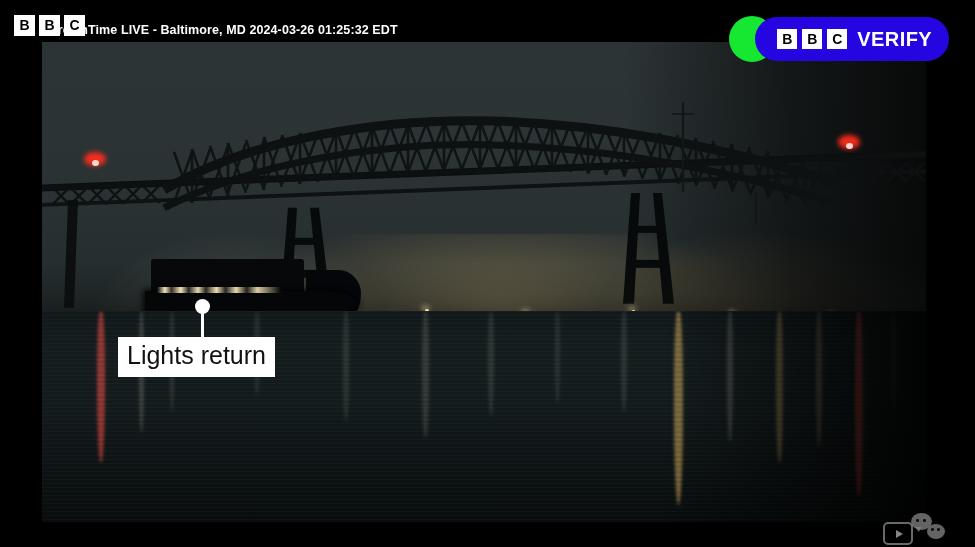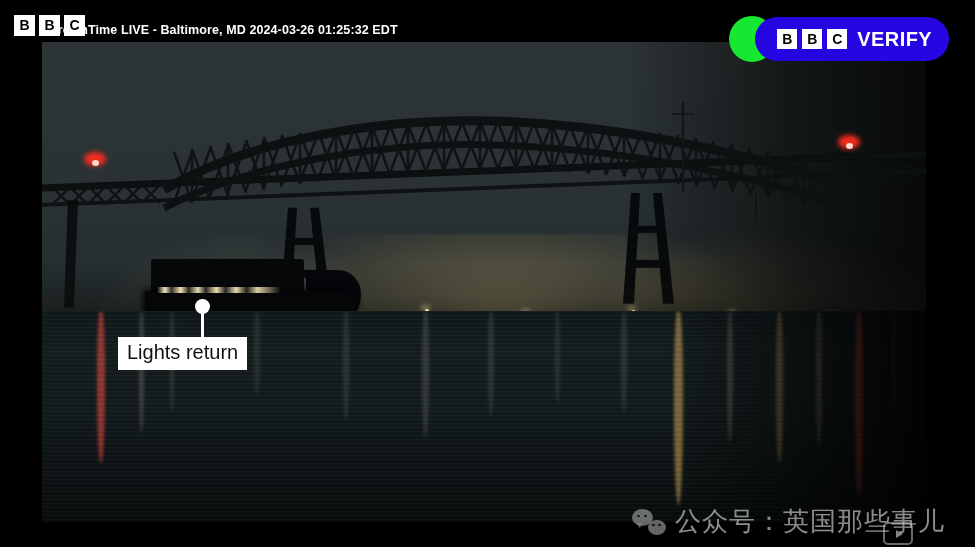--- a/index.html
+++ b/index.html
@@ -164,21 +164,21 @@
   .annotation{position:absolute;left:118px;top:299px;z-index:30;}
   .annotation .dot{
     position:absolute;left:77px;top:0;width:15px;height:15px;border-radius:50%;
     background:#fff;
   }
   .annotation .stem{
     position:absolute;left:83px;top:12px;width:3px;height:28px;background:#fff;
   }
   .annotation .box{
     position:absolute;left:0;top:38px;background:#ffffff;color:#111;
-    font-size:20px;line-height:1.22;padding:3px 9px 6px 9px;white-space:nowrap;
+    font-size:25px;line-height:1.22;padding:3px 9px 6px 9px;white-space:nowrap;
   }
 
   
   .watermark{
     position:absolute;right:30px;bottom:8px;z-index:33;
     display:flex;align-items:center;gap:9px;
     color:rgba(225,225,225,.62);font-size:26px;white-space:nowrap;
     letter-spacing:1px;
   }
   .wechat-icon{position:relative;width:34px;height:26px;flex:none;opacity:.58;}
@@ -429,20 +429,19 @@
   <div class="watermark">
     <div class="wechat-icon">
       <div class="b1"></div>
       <div class="t1"></div>
       <div class="b2"></div>
       <i style="left:5px;top:6px;"></i>
       <i style="left:12px;top:6px;"></i>
       <i style="left:20px;top:15px;"></i>
       <i style="left:26px;top:15px;"></i>
     </div>
-    <span>公众号：英国那些事儿</span>
   </div>
 
   <div class="play-badge">
     <div class="tri"></div>
   </div>
 
 </div>
 
 </body></html>

